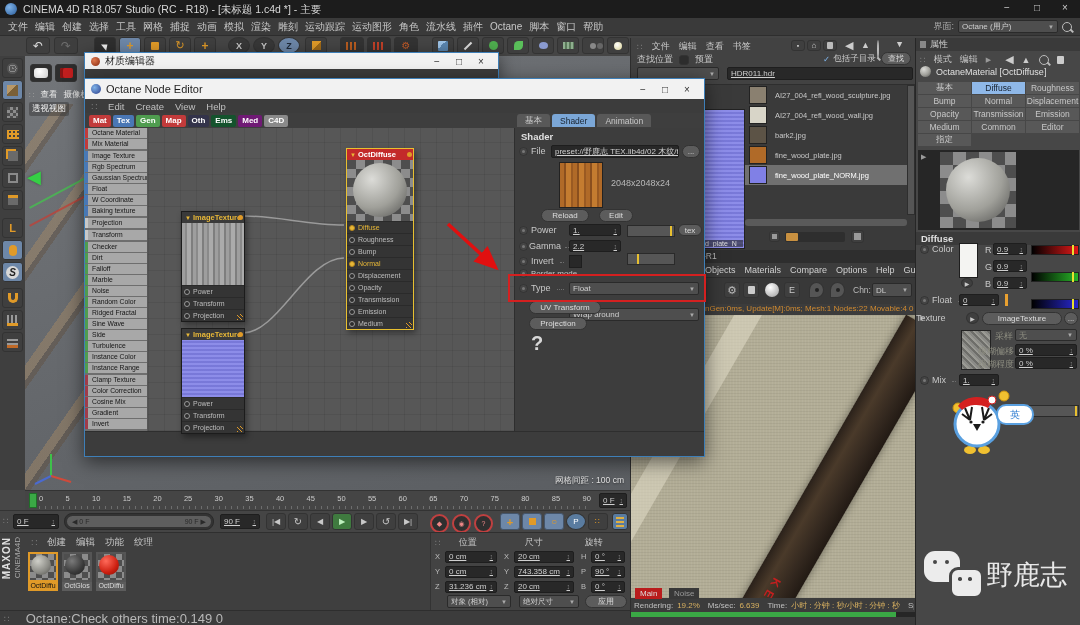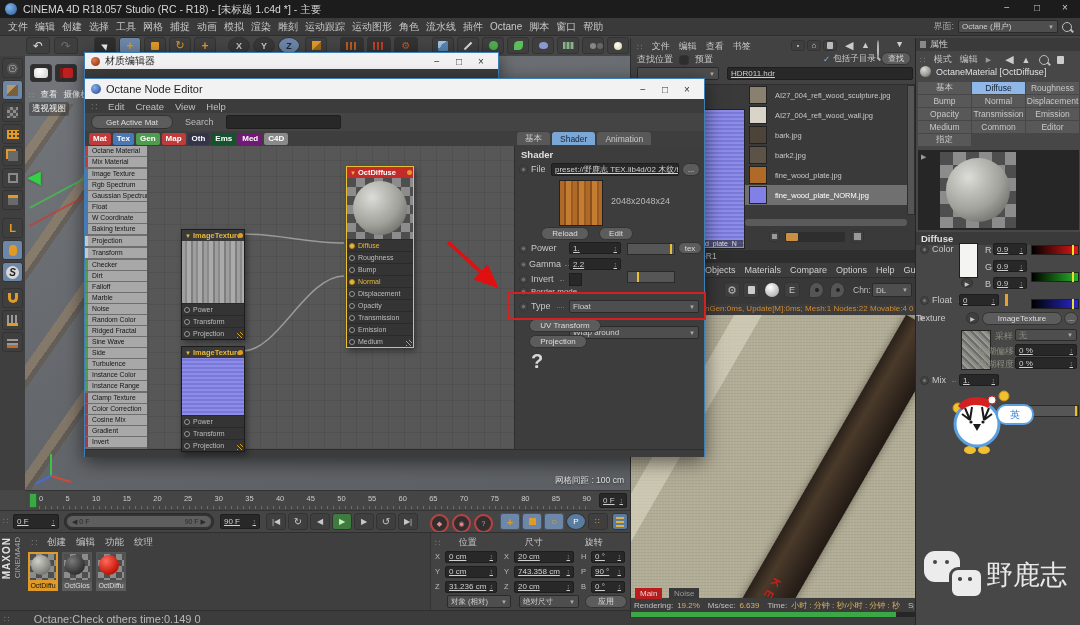--- a/index.html
+++ b/index.html
@@ -429,21 +429,21 @@
     </span>
     <span class="abs dd" style="left:88px;top:62px;width:60px;height:13px;font-size:7.5px;">
       <span>绝对尺寸</span>
         <span class="ar">▼</span>
     </span>
     <span class="abs pill" style="left:154px;top:62px;width:42px;height:13px;">应用</span>
   </div>
 
   <div class="abs r" style="left:0;top:610px;width:915px;height:15px;background:#3c3c3c;border-top:1px solid #2e2e2e;z-index:1;">
     <span style="margin-left:4px;color:#777;font-size:9px;">∷</span>
-    <span style="margin-left:24px;font-size:11px;color:#b8b8b8;">Octane:Check others time:0.149  0</span>
+    <span style="margin-left:16px;font-size:13px;color:#b8b8b8;">Octane:Check others time:0.149  0</span>
   </div>
 
   <div class="abs" style="left:630px;top:38px;width:285px;height:212px;background:#424242;border-left:1px solid #2e2e2e;z-index:2;">
     <div class="abs r" style="left:6px;top:2px;gap:9px;font-size:9px;color:#c8c8c8;">
       <span style="color:#777;">∷</span>
       <span class="r" style="gap:9px;">
 
       <span>文件</span>
           <span>编辑</span>
           <span>查看</span>
@@ -484,24 +484,20 @@
           <div class="frow">
             <i class="fthumb" style="background: rgb(138, 128, 112);"></i>
             <span style="white-space:nowrap;overflow:hidden;">AI27_004_refl_wood_sculpture.jpg</span>
           </div>
 
           <div class="frow">
             <i class="fthumb" style="background: rgb(216, 213, 200);"></i>
             <span style="white-space:nowrap;overflow:hidden;">AI27_004_refl_wood_wall.jpg</span>
           </div>
 
-          <div class="frow">
-            <i class="fthumb" style="background: rgb(76, 68, 56);"></i>
-            <span style="white-space:nowrap;overflow:hidden;">bark.jpg</span>
-          </div>
 
           <div class="frow">
             <i class="fthumb" style="background: rgb(92, 83, 70);"></i>
             <span style="white-space:nowrap;overflow:hidden;">bark2.jpg</span>
           </div>
 
           <div class="frow">
             <i class="fthumb" style="background: rgb(176, 106, 40);"></i>
             <span style="white-space:nowrap;overflow:hidden;">fine_wood_plate.jpg</span>
           </div>
@@ -769,25 +765,20 @@
     </div>
     <div class="r" style="height:14px;background:#3c3c3c;padding:0 6px;gap:11px;font-size:9.5px;color:#c0c0c0;">
       <span style="color:#777;">∷</span>
       <span class="r" style="gap:11px;">
 
       <span>Edit</span>
           <span>Create</span>
           <span>View</span>
           <span>Help</span>
         </span>
-    </div>
-    <div class="r" style="height:18px;background:#444;padding:0 6px;gap:12px;">
-      <span class="pill" style="width:82px;height:14px;">Get Active Mat</span>
-      <span class="f9" style="color:#bbb;">Search</span>
-      <span class="inp" style="width:115px;height:14px;"></span>
     </div>
     <div class="r" style="height:15px;background:#3e3e3e;padding:0 4px;position:relative;">
       <span class="r">
 
       <span class="cat" style="background: rgb(194, 59, 59);">Mat</span>
           <span class="cat" style="background: rgb(74, 119, 181);">Tex</span>
           <span class="cat" style="background: rgb(79, 156, 79);">Gen</span>
           <span class="cat" style="background: rgb(194, 59, 59);">Map</span>
           <span class="cat" style="background: rgb(51, 51, 74);">Oth</span>
           <span class="cat" style="background: #14532d;">Ems</span>

